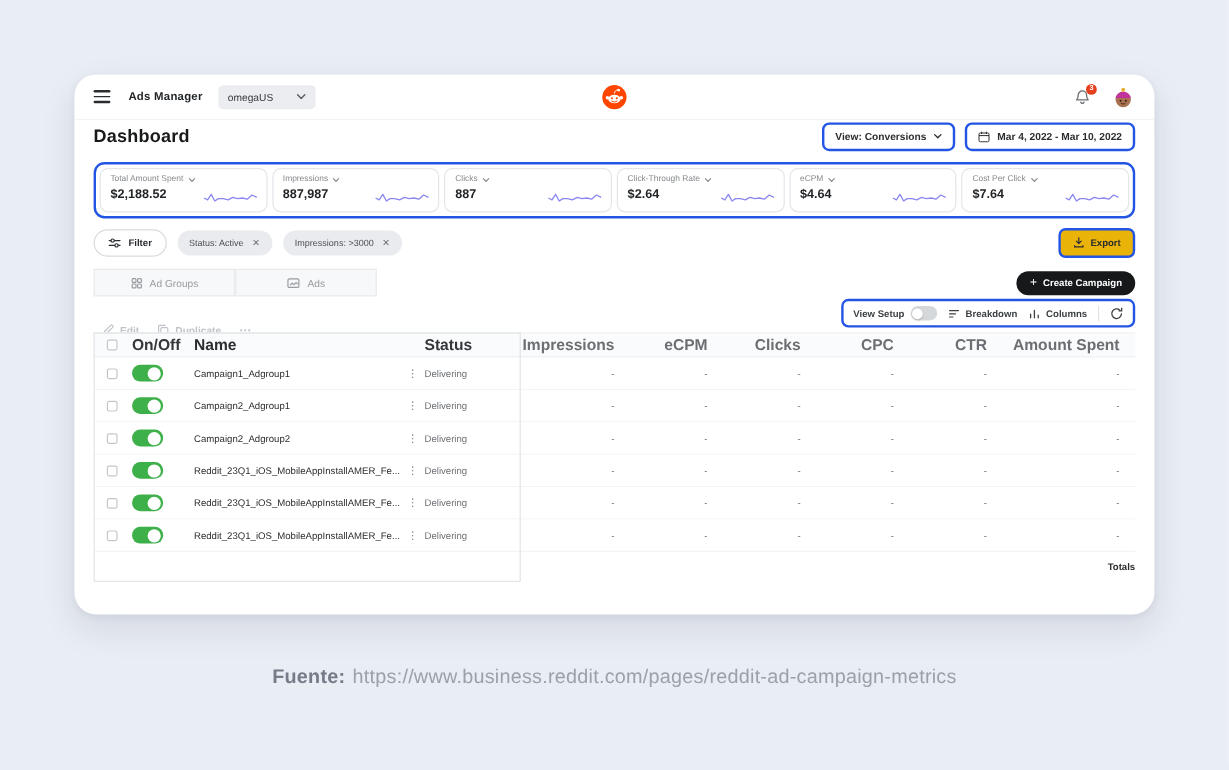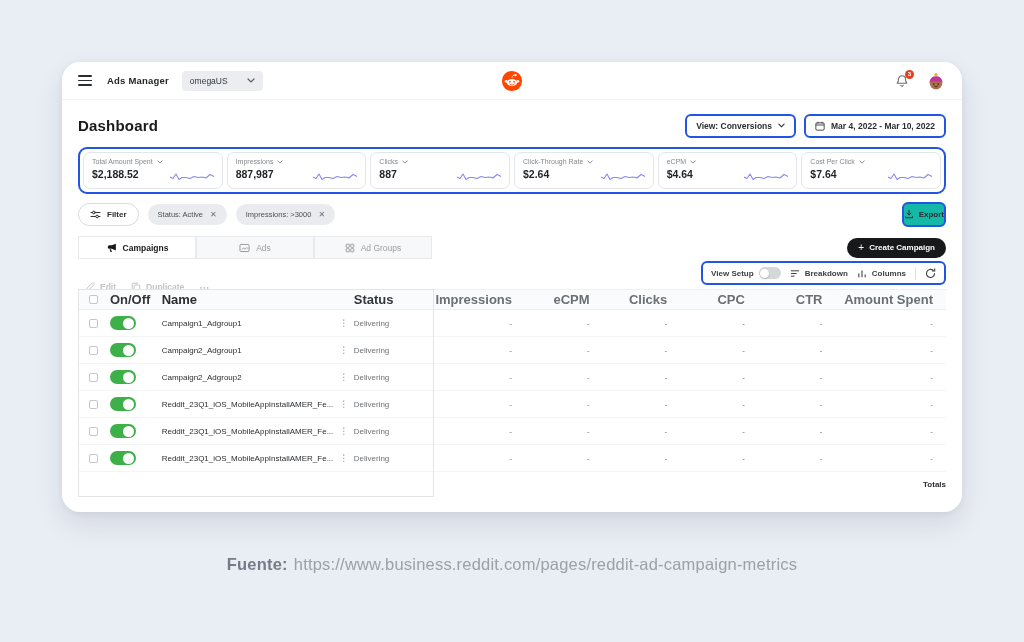--- a/index.html
+++ b/index.html
@@ -21,40 +21,40 @@
   .hamburger { width:14px; display:flex; flex-direction:column; gap:3px; cursor:pointer; }
   .hamburger span { height:1.8px; background:#2a2d30; border-radius:1px; }
   .app-title { font-size:9.5px; font-weight:bold; margin-left:15px; letter-spacing:.2px; }
   .account-select { margin-left:13px; width:81px; height:20px; background:#ebedf0; border-radius:4px; display:flex; align-items:center; justify-content:space-between; padding:0 8px; font-size:8.5px; color:#33373b; cursor:pointer; }
   .logo { position:absolute; left:50%; top:50%; transform:translate(-50%,-50%); display:flex; }
   .topbar-right { margin-left:auto; display:flex; align-items:center; gap:17px; }
   .bell-wrap { position:relative; display:flex; cursor:pointer; }
   .badge { position:absolute; top:-4px; right:-5px; min-width:9px; height:9px; background:#e4401d; color:#fff; font-size:6px; font-weight:bold; border-radius:5px; display:flex; align-items:center; justify-content:center; padding:0 1px; }
   
   .content { padding:0 16px; }
-  .heading-row { margin-top:12px; height:27px; display:flex; align-items:center;justify-content:center; }
+  .heading-row { margin-top:0; height:27px; display:flex; align-items:center;justify-content:center; }
   .page-title { font-size:15px; font-weight:bold; letter-spacing:.2px; color:#17191b; }
   .heading-controls { margin-left:auto; display:flex; gap:8px; }
   .hl { border:2px solid #2355e4 !important; }
   .select-pill, .date-pill {
     height:24px; background:#fff; border-radius:6px; display:flex; align-items:center;
     gap:6px; padding:0 9px; font-size:8.5px; font-weight:bold; color:#2a2d30; cursor:pointer;
   }
   
   .metrics-band { margin-top:8px; border-radius:9px; padding:3px; display:flex; gap:4px; }
   .metric-card { flex:1; border:1px solid #e3e5e9; border-radius:7px; padding:5px 8px; height:37px; position:relative; background:#fff; cursor:pointer; }
   .metric-label { font-size:7px; color:#85888c; display:flex; align-items:center; gap:4px; white-space:nowrap; }
   .metric-value { font-size:10.5px; font-weight:bold; color:#1f2326; margin-top:3px; }
   .spark { position:absolute; right:7px; bottom:6px; }
   
   .filter-row { margin-top:7px; height:26px; display:flex; align-items:center; gap:9px; }
   .filter-btn { height:23px; border:1px solid #d8dbde; border-radius:13px; background:#fff; display:flex; align-items:center; gap:6px; padding:0 11px; font-size:8px; font-weight:bold; color:#2a2d30; cursor:pointer; }
   .chip { height:21px; background:#e9ebee; border-radius:12px; display:flex; align-items:center; gap:7px; padding:0 10px; font-size:7.5px; color:#4c5054; cursor:pointer; }
   .chip .x { color:#6c7074; font-size:8px; }
-  .export-btn { margin-left:auto; height:25px; border-radius:6px; background:#14b8a6; display:flex; align-items:center; gap:5px; padding:0 0; font-size:8px; font-weight:bold; color:#2a2d30; cursor:pointer; }
+  .export-btn { margin-left:auto; height:25px; border-radius:6px; background:#eab308; display:flex; align-items:center; gap:5px; padding:0 10px; font-size:8px; font-weight:bold; color:#2a2d30; cursor:pointer; }
   
   .tabs-row { margin-top:9px; display:flex; align-items:center; }
   .tab { width:118px; height:23px; display:flex; align-items:center; justify-content:center; gap:6px; font-size:8.5px; border:1px solid #e8eaec; background:#f7f8f9; color:#989da2; cursor:pointer; }
   .tab.active { background:#fff; color:#17191b; font-weight:bold; }
   .create-btn { margin-left:auto; height:20px; background:#17181a; color:#fff; border-radius:11px; display:flex; align-items:center; gap:5px; padding:0 11px; font-size:8px; font-weight:bold; cursor:pointer; }
   .create-btn .plus { font-size:10px; font-weight:normal; line-height:1; }
   
   .toolbar-row { height:28px; display:flex; align-items:center; }
   .tool-left { display:flex; align-items:center; gap:15px; padding-left:7px; color:#c0c4c8; font-size:8.5px; font-weight:bold; }
   .tool-left .tool { display:flex; align-items:center; gap:5px; cursor:default;margin-top:28px; }
@@ -265,48 +265,39 @@
         <span class="icon">
             <svg width="10" height="10" viewBox="0 0 12 12" fill="none" stroke="#2a2d30" stroke-width="1.2" stroke-linecap="round" stroke-linejoin="round">
               <path d="M6 1.5v5.5M3.6 4.8L6 7.2 8.4 4.8M1.8 9.3V10.5h8.4V9.3"></path>
             </svg>
           </span>
         <span>Export</span>
       </div>
     </div>
 
     <div class="tabs-row">
-      <div class="tab active">
-        <span class="icon">
-            <svg width="11" height="10" viewBox="0 0 12 11" fill="#17191b">
-              <path d="M10.8 0.8v7.4L6.4 6.4H3.6A1.7 1.7 0 0 1 1.9 4.7v-.4A1.7 1.7 0 0 1 3.6 2.6h2.8L10.8.8z"></path>
-              <path d="M3.9 7l.9 2.8h1.6L5.5 7z"></path>
-            </svg>
-          </span>
-        <span>Campaigns</span>
-      </div>
-      <div class="tab">
-        <span class="icon">
-            <svg width="11" height="10" viewBox="0 0 12 11" fill="none" stroke="#989da2" stroke-width="1.1">
-              <rect x="1" y="1.6" width="10" height="7.8" rx="1.2"></rect>
-              <path d="M3 7.4l2-2 1.5 1.5 2-2 1.5 1.5"></path>
-            </svg>
-          </span>
-        <span>Ads</span>
-      </div>
       <div class="tab">
         <span class="icon">
             <svg width="10" height="10" viewBox="0 0 12 12" fill="none" stroke="#989da2" stroke-width="1.2">
               <rect x="1.4" y="1.4" width="3.8" height="3.8" rx="0.9"></rect>
               <rect x="6.8" y="1.4" width="3.8" height="3.8" rx="0.9"></rect>
               <rect x="1.4" y="6.8" width="3.8" height="3.8" rx="0.9"></rect>
               <rect x="6.8" y="6.8" width="3.8" height="3.8" rx="0.9"></rect>
             </svg>
           </span>
         <span>Ad Groups</span>
+      </div>
+      <div class="tab">
+        <span class="icon">
+            <svg width="11" height="10" viewBox="0 0 12 11" fill="none" stroke="#989da2" stroke-width="1.1">
+              <rect x="1" y="1.6" width="10" height="7.8" rx="1.2"></rect>
+              <path d="M3 7.4l2-2 1.5 1.5 2-2 1.5 1.5"></path>
+            </svg>
+          </span>
+        <span>Ads</span>
       </div>
       <div class="create-btn">
         <span class="plus">+</span>
         <span>Create Campaign</span>
       </div>
     </div>
 
     <div class="toolbar-row">
       <div class="tool-left">
         <span class="tool">

